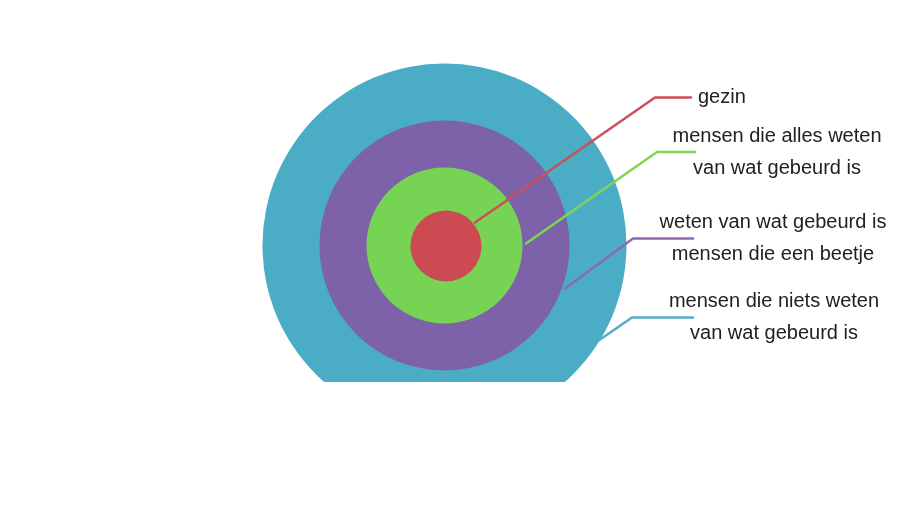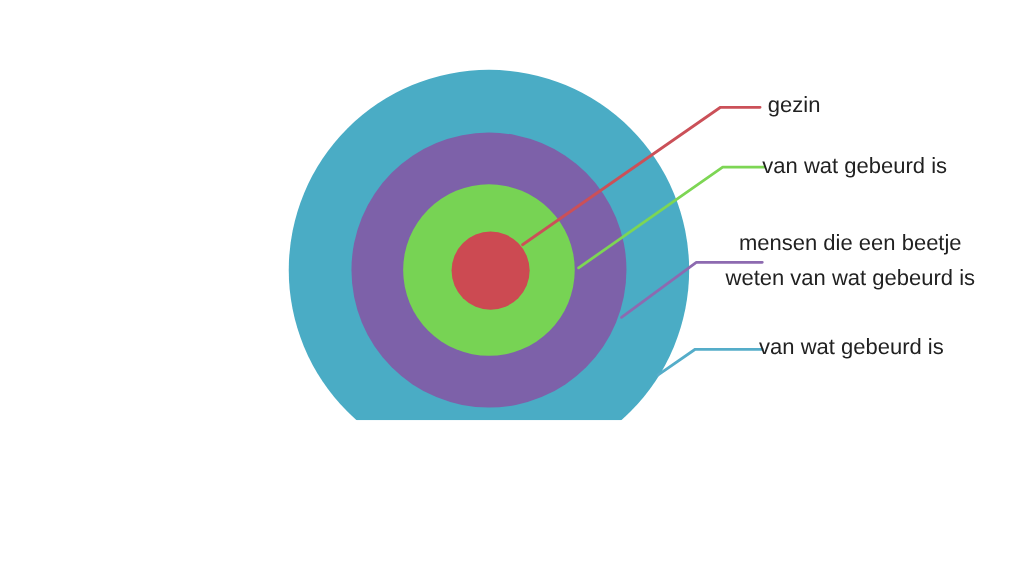--- a/index.html
+++ b/index.html
@@ -49,25 +49,27 @@
     <polyline points="526,243.5 657,152 695,152" fill="none" stroke-width="2.5" stroke-linejoin="round" stroke-linecap="round" stroke="#7dd654"></polyline>
     <polyline points="565,288.5 633,238.5 693,238.5" fill="none" stroke-width="2.5" stroke-linejoin="round" stroke-linecap="round" stroke="#8d6ab0"></polyline>
     <polyline points="598,341 632,317.5 693,317.5" fill="none" stroke-width="2.5" stroke-linejoin="round" stroke-linecap="round" stroke="#55adc9"></polyline>
   </svg>
 
   <div class="label label-left" style="left:698px; top:96px;">
     <span>gezin</span>
   </div>
 
   <div class="label label-center" style="left:777px; top:151px;">
+    <span>mensen die alles weten</span>
     <span>van wat gebeurd is</span>
   </div>
 
   <div class="label label-center" style="left:773px; top:237px;">
+    <span>weten van wat gebeurd is</span>
     <span>mensen die een beetje</span>
-    <span>weten van wat gebeurd is</span>
   </div>
 
   <div class="label label-center" style="left:774px; top:316px;">
+    <span>mensen die niets weten</span>
     <span>van wat gebeurd is</span>
   </div>
 
 </div>
 
 </body></html>

